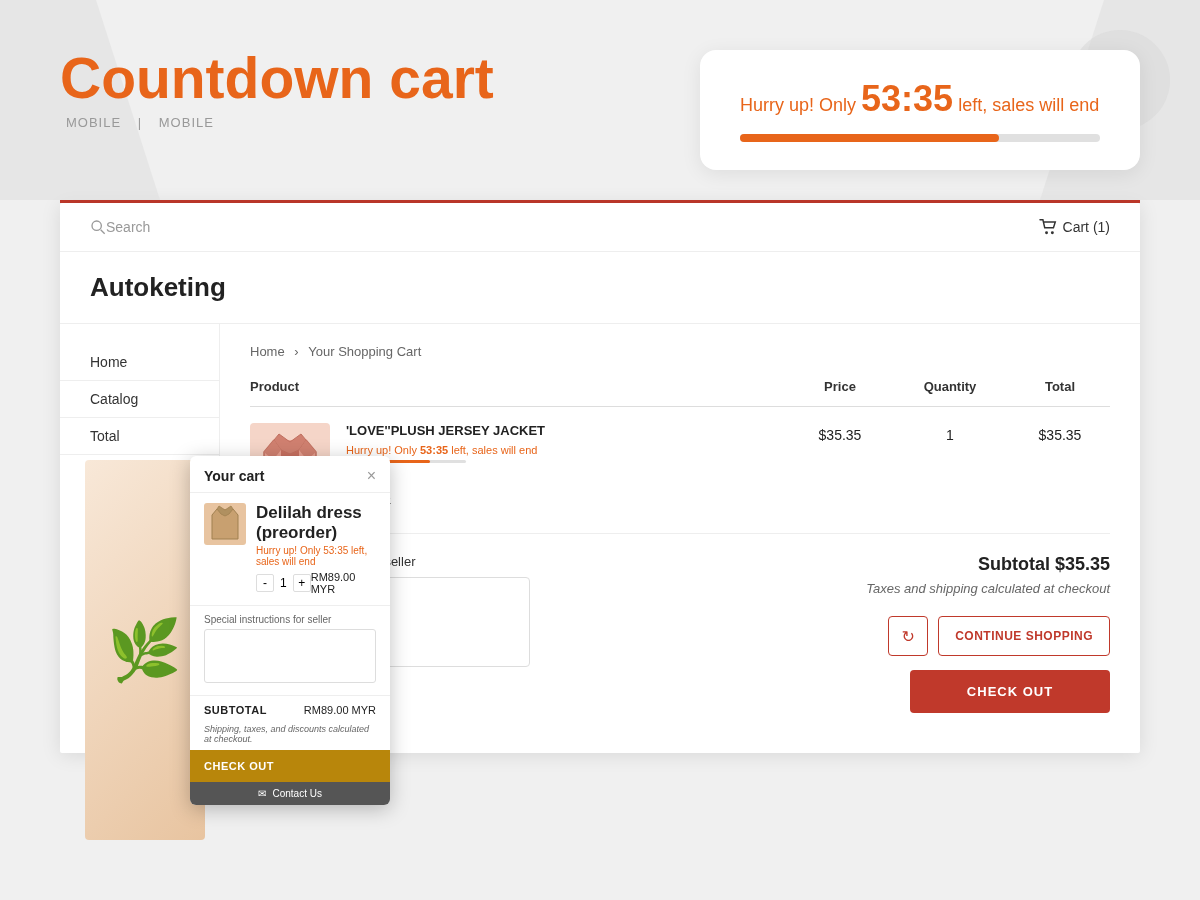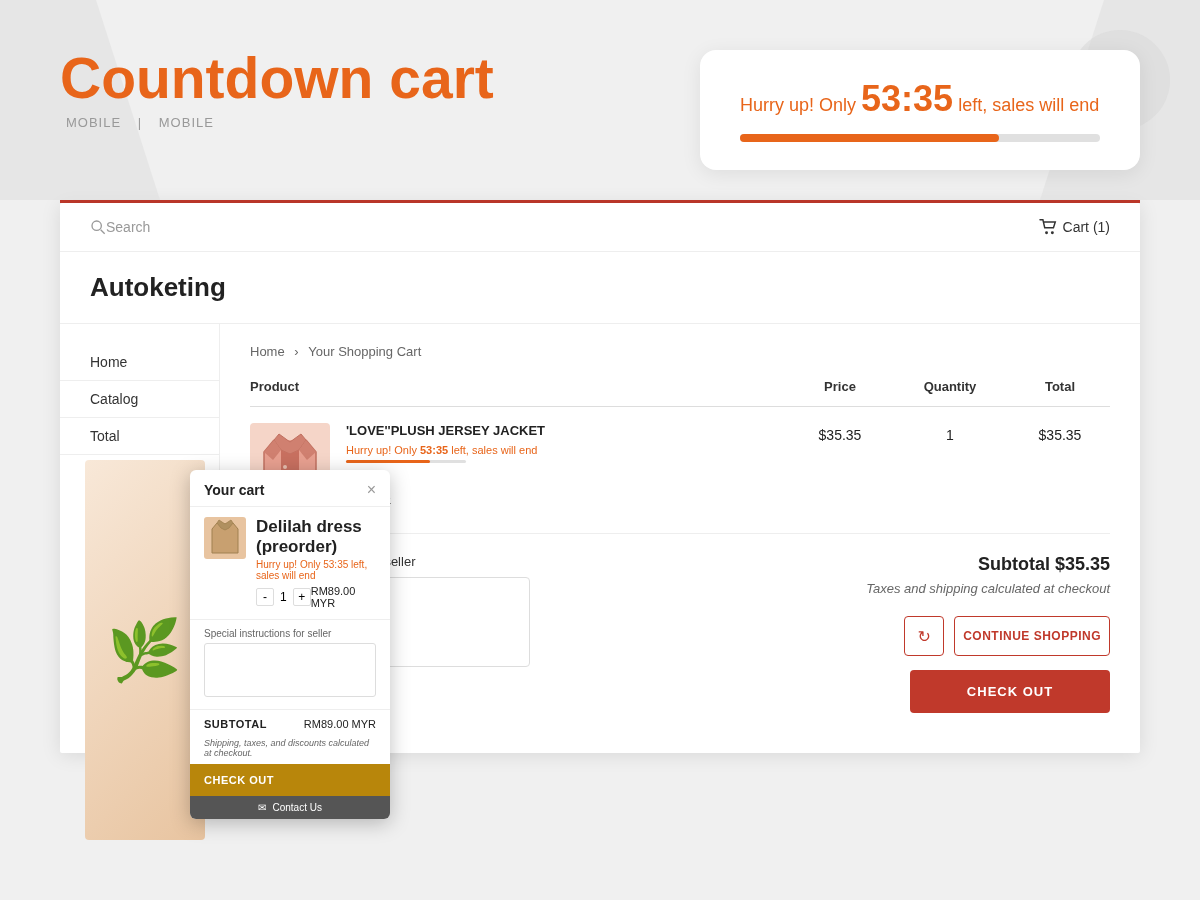--- a/index.html
+++ b/index.html
@@ -305,21 +305,21 @@
       background: white;
       border-radius: 4px;
       cursor: pointer;
       display: flex;
       align-items: center;
       justify-content: center;
       color: #c0392b;
       font-size: 16px;
     }
     .btn-continue {
-      padding: 10px 8px;
+      padding: 10px 16px;
       border: 1px solid #c0392b;
       background: white;
       color: #c0392b;
       font-size: 12px;
       font-weight: 600;
       letter-spacing: 0.5px;
       border-radius: 4px;
       cursor: pointer;
     }
     .btn-checkout-inner {
@@ -355,21 +355,21 @@
       display: flex;
       align-items: center;
       justify-content: center;
       font-size: 60px;
     }
 
     
     .your-cart-popup {
       position: absolute;
       left: 190px;
-      top: 470px;
+      top: 456px;
       width: 200px;
       background: white;
       border-radius: 6px;
       box-shadow: 0 4px 20px rgba(0,0,0,0.25);
       z-index: 20;
       overflow: hidden;
     }
     .popup-header {
       display: flex;
       justify-content: space-between;

